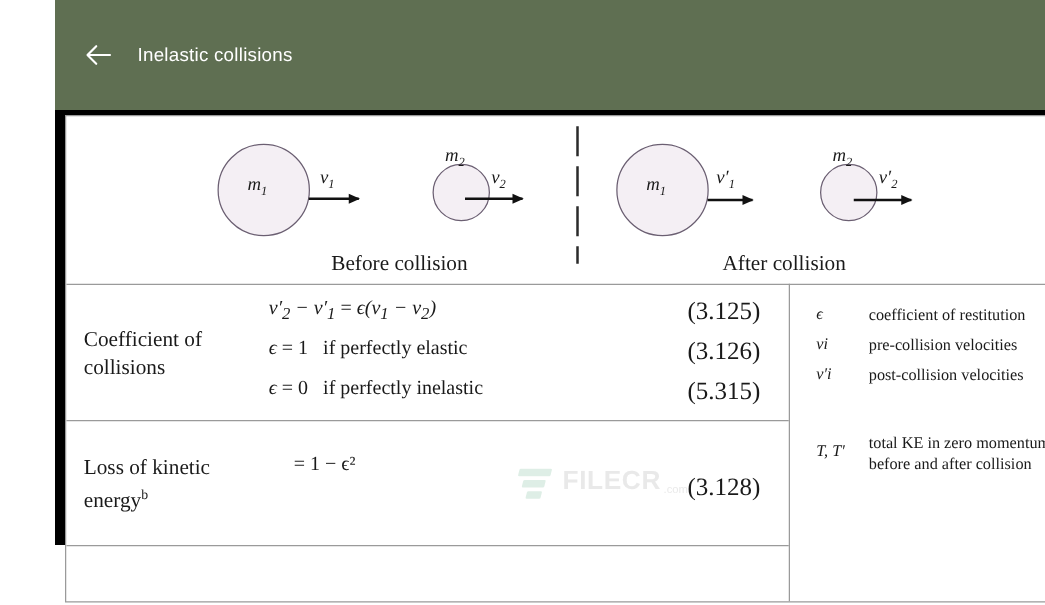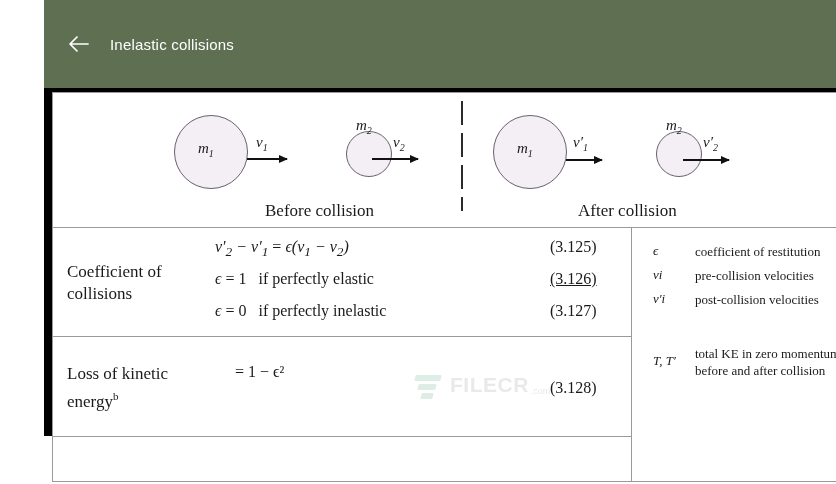--- a/index.html
+++ b/index.html
@@ -144,21 +144,21 @@
   .rowlabel sup { font-size: 11px; }
 
   .eq {
     position: absolute;
     font-size: 16px;
     font-style: italic;
   }
   .eq .rm { font-style: normal; }
   .eqnum {
     position: absolute;
-    font-size: 16px;
+    font-size: 20px;
     font-style: normal;
   }
 
   
   .frac {
     display: inline-block;
     vertical-align: middle;
     text-align: center;
     font-style: italic;
   }
@@ -281,26 +281,26 @@
       </div>
 
       <div class="eq" style="left:162px; top:11px;">
         v′<sub>2</sub> − v′<sub>1</sub> <span class="rm">=</span> ϵ(v<sub>1</sub> − v<sub>2</sub>)
       </div>
       <div class="eqnum" style="left:497px; top:11px;">(3.125)</div>
 
       <div class="eq" style="left:162px; top:43px;">
         ϵ <span class="rm">= 1&nbsp;&nbsp; if perfectly elastic</span>
       </div>
-      <div class="eqnum" style="left:497px; top:43px;text-decoration:underline;">(3.126)</div>
+      <div class="eqnum" style="left:497px; top:43px;">(3.126)</div>
 
       <div class="eq" style="left:162px; top:75px;">
         ϵ <span class="rm">= 0&nbsp;&nbsp; if perfectly inelastic</span>
       </div>
-      <div class="eqnum" style="left:497px; top:75px;">(3.127)</div>
+      <div class="eqnum" style="left:497px; top:75px;">(5.315)</div>
     </div>
 
     <div class="row row-border-bottom" style="top:244px; height:100px;">
       <div class="rowlabel" style="top:26px;">
         <span>Loss of kinetic</span><br>
         <span>energy</span><sup>b</sup>
       </div>
 
       <div class="eq" style="left:178px; top:26px;">
         <span class="rm" style="margin-left:4px;text-align:right;">= 1 − ϵ²</span>

